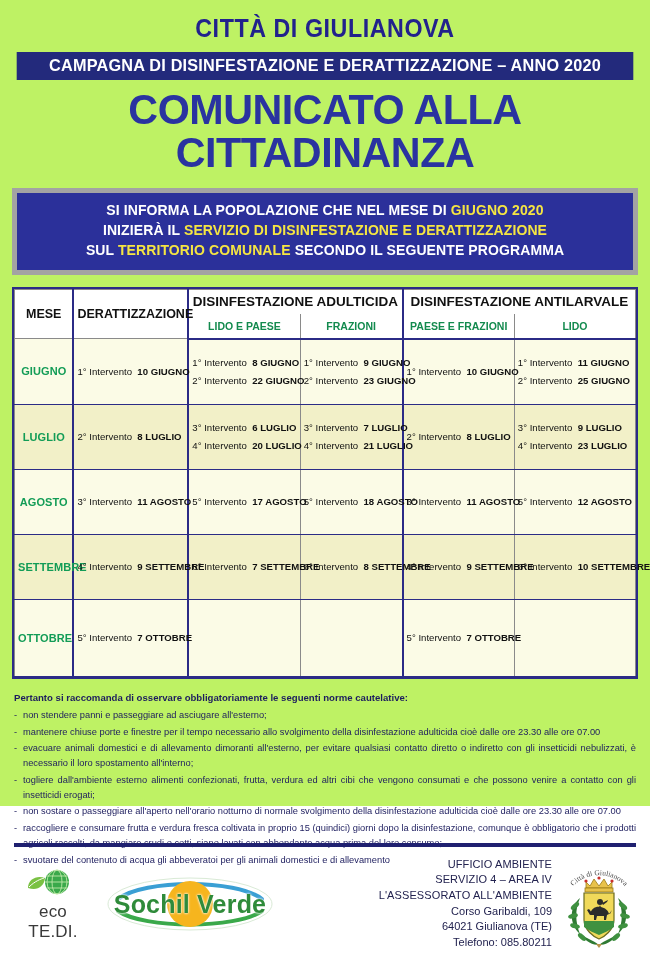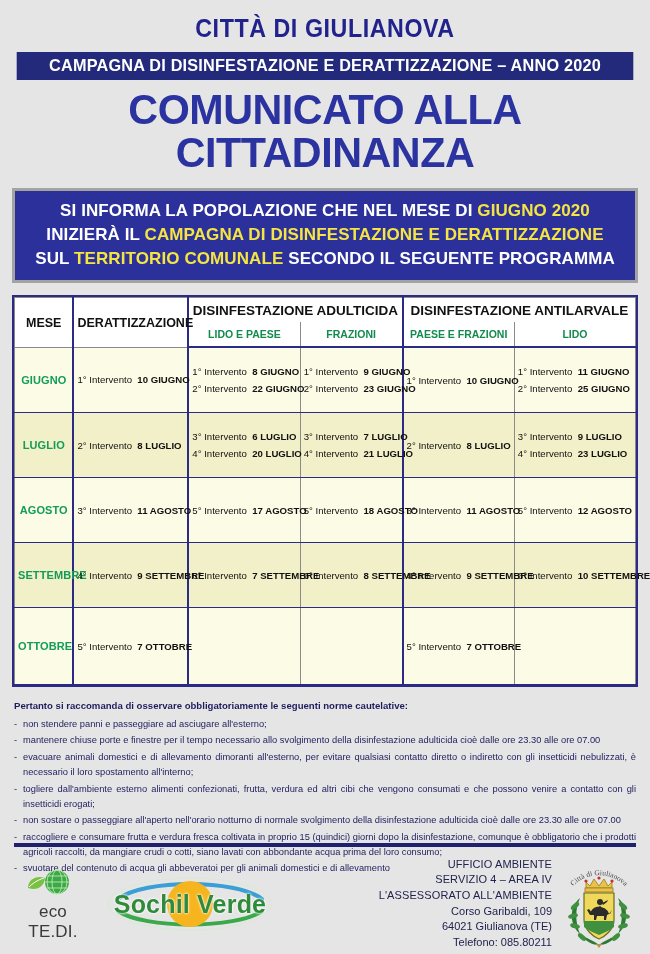--- a/index.html
+++ b/index.html
@@ -10,25 +10,25 @@
   body {
     width: 650px;
     height: 954px;
     font-family: "Liberation Sans", sans-serif;
     color: #1a1a6e;
     overflow: hidden;
     position: relative;
   }
   .poster {
     width: 650px;
-    height: 954px;
+    height: 806px;
     box-sizing: border-box;
     padding: 0;
     position: relative;
-    background: #e5e5e5;
+    background: #bef264;
   }
 
   
   .city-title {
     text-align: center;
     font-size: 25px;
     font-weight: bold;
     color: #22228c;
     letter-spacing: 0.6px;
     padding-top: 14px;
@@ -54,25 +54,25 @@
     letter-spacing: -0.5px;
     margin-top: 8px;
     line-height: 1.0;
     transform: scaleX(0.96);
   }
 
   
   .info-box {
     margin: 14px 12px 0 12px;
     background: #2b309a;
-    border: 3px solid #a3a3a3;
+    border: 5px solid #a3a3a3;
     color: #ffffff;
     text-align: center;
     padding: 8px 6px 9px 6px;
-    font-size: 17px;
+    font-size: 14px;
     font-weight: bold;
     line-height: 1.42;
     letter-spacing: 0.1px;
   }
   .info-box .hl { color: #f5e542; }
   .info-line { display: block; white-space: nowrap; }
 
   
   .tbl-wrap {
     margin: 12px 12px 0 12px;
@@ -241,21 +241,21 @@
 <div class="poster">
 
   <div class="city-title">CITTÀ DI GIULIANOVA</div>
 
   <div class="campaign-bar">CAMPAGNA DI DISINFESTAZIONE E DERATTIZZAZIONE – ANNO 2020</div>
 
   <div class="main-title">COMUNICATO ALLA CITTADINANZA</div>
 
   <div class="info-box">
     <span class="info-line"><span>SI INFORMA LA POPOLAZIONE CHE NEL MESE DI </span><span class="hl">GIUGNO 2020</span></span>
-    <span class="info-line"><span>INIZIERÀ IL </span><span class="hl">CAMPAGNA DI DISINFESTAZIONE E DERATTIZZAZIONE</span></span>
+    <span class="info-line"><span>INIZIERÀ IL </span><span class="hl">SERVIZIO DI DISINFESTAZIONE E DERATTIZZAZIONE</span></span>
     <span class="info-line"><span>SUL </span><span class="hl">TERRITORIO COMUNALE</span><span> SECONDO IL SEGUENTE PROGRAMMA</span></span>
   </div>
 
   <div class="tbl-wrap">
     <table class="sched">
       <colgroup>
         <col style="width:9.5%">
         <col style="width:18.5%">
         <col style="width:18%">
         <col style="width:16.5%">

